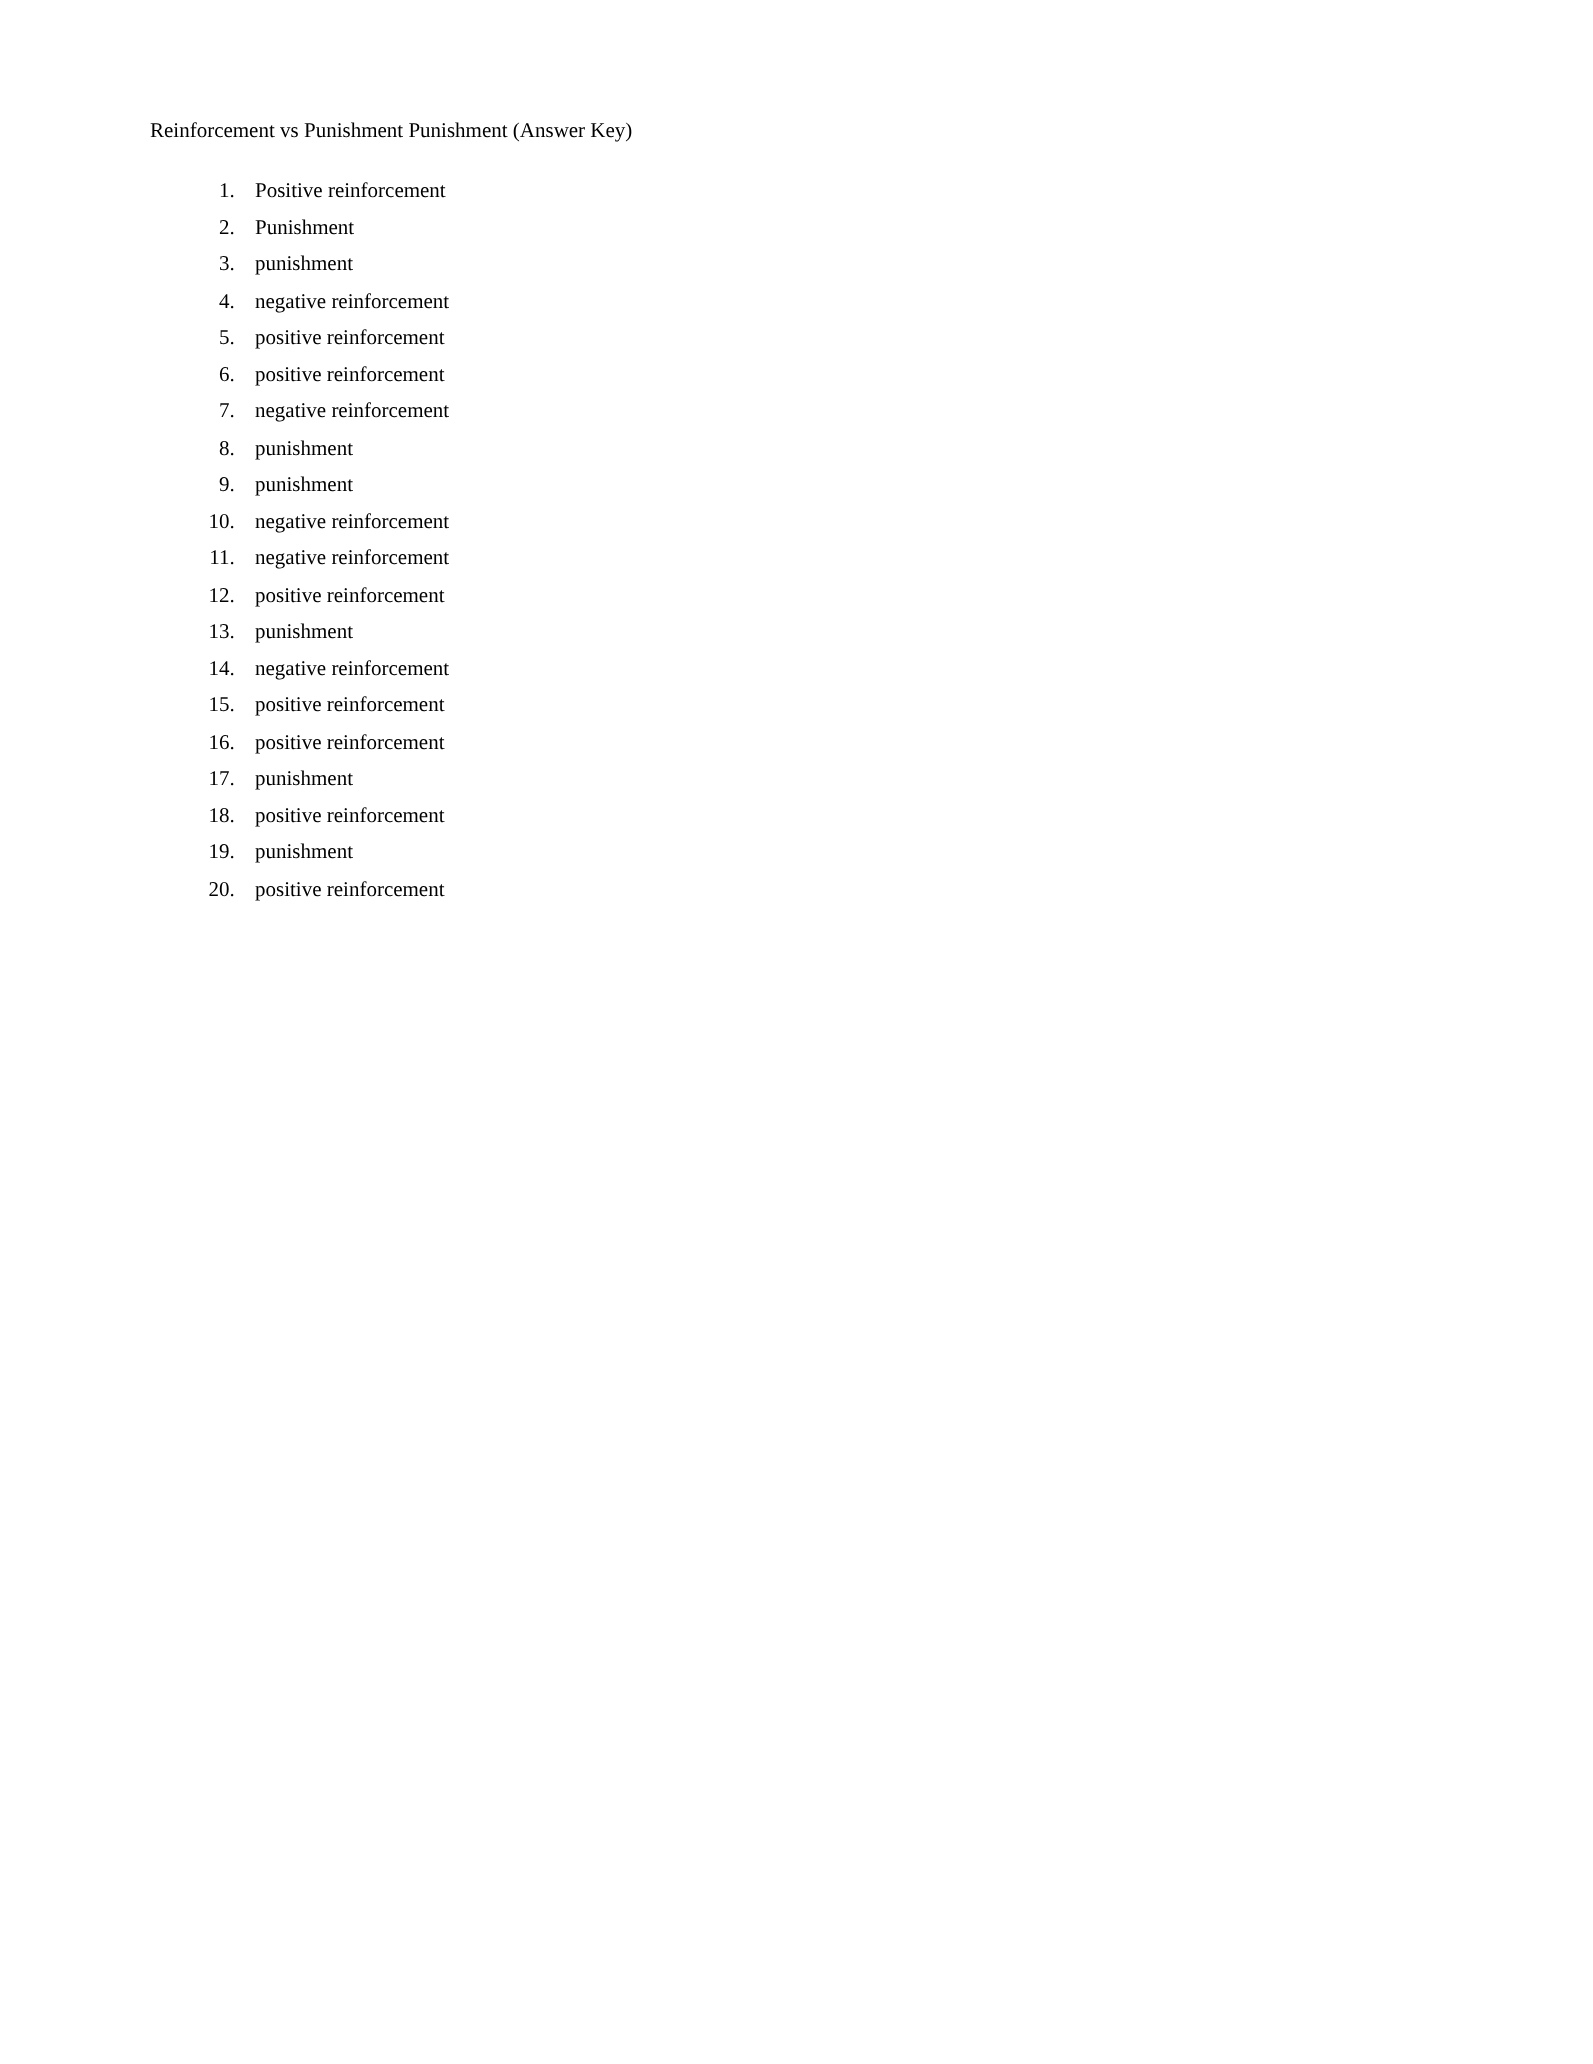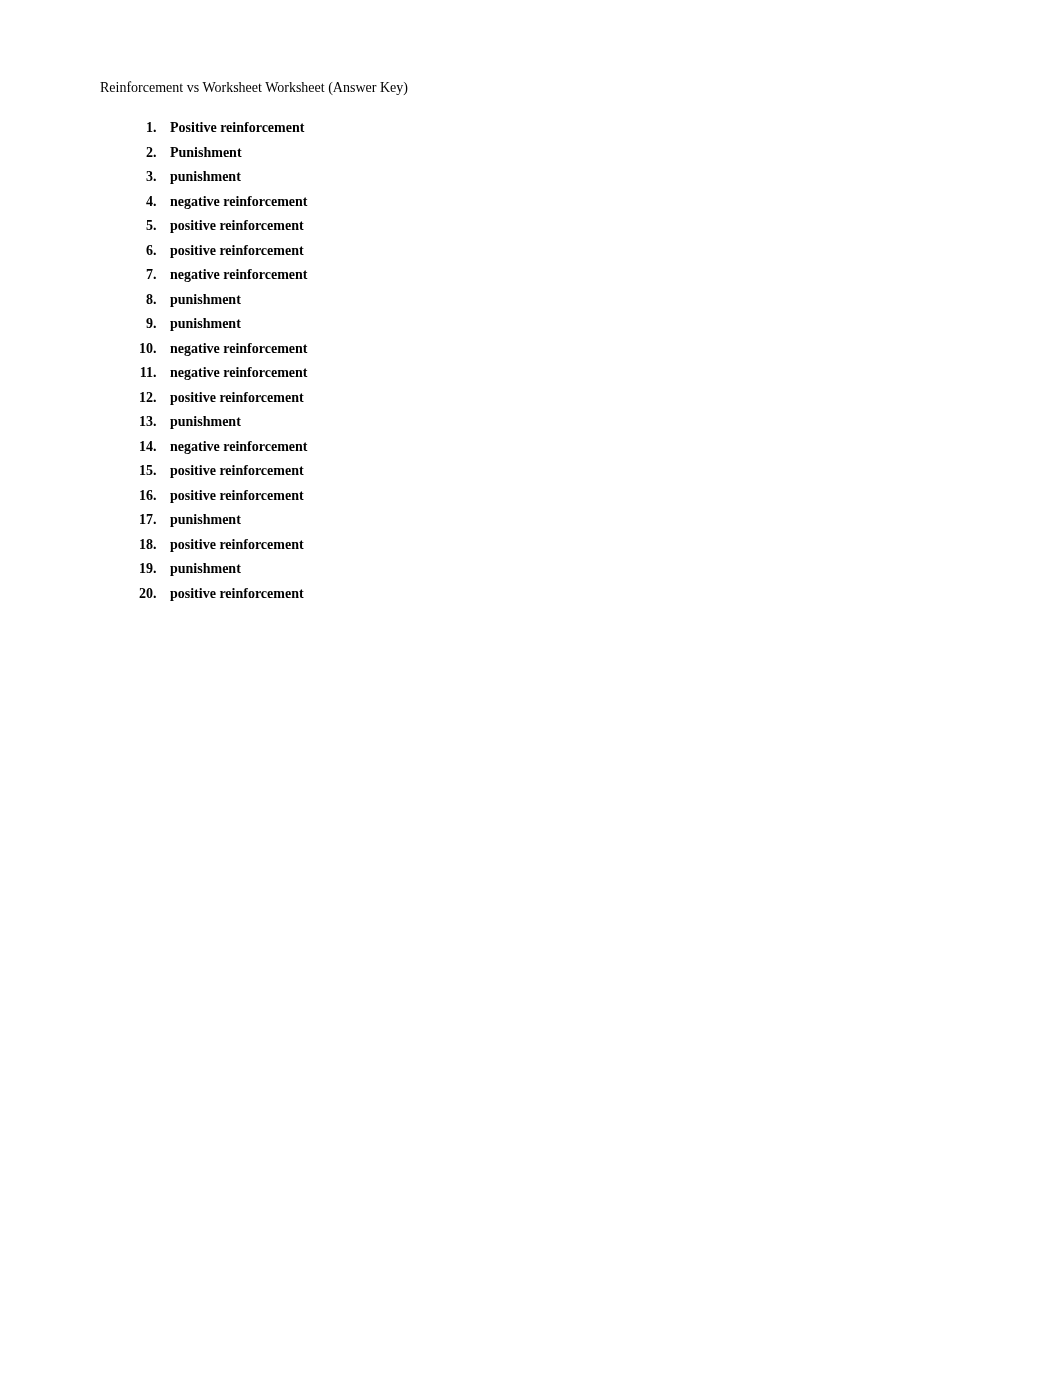--- a/index.html
+++ b/index.html
@@ -24,27 +24,26 @@
     }
 
     .answer-list {
       list-style-type: decimal;
       padding-left: 60px;
       line-height: 1.75;
     }
 
     .answer-list li {
       padding-left: 10px;
-      font-weight: bold;
     }
   </style>
 </head>
 <body>
 
-<div class="page-title">Reinforcement vs Worksheet Worksheet (Answer Key)</div>
+<div class="page-title">Reinforcement vs Punishment Punishment (Answer Key)</div>
 
 <ol class="answer-list" id="answer-list">
 <li>Positive reinforcement</li>
     <li>Punishment</li>
     <li>punishment</li>
     <li>negative reinforcement</li>
     <li>positive reinforcement</li>
     <li>positive reinforcement</li>
     <li>negative reinforcement</li>
     <li>punishment</li>

